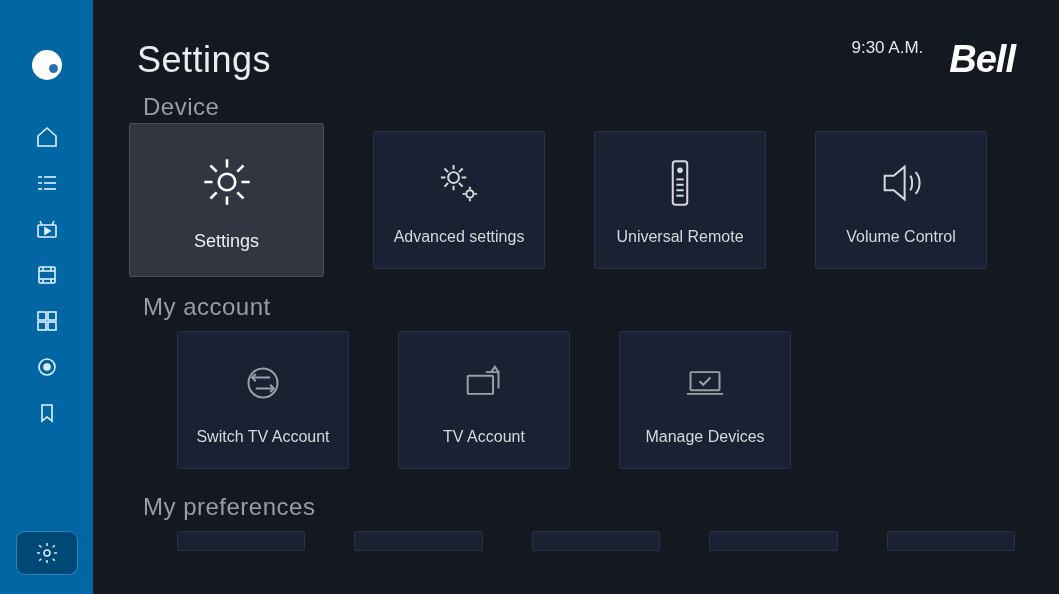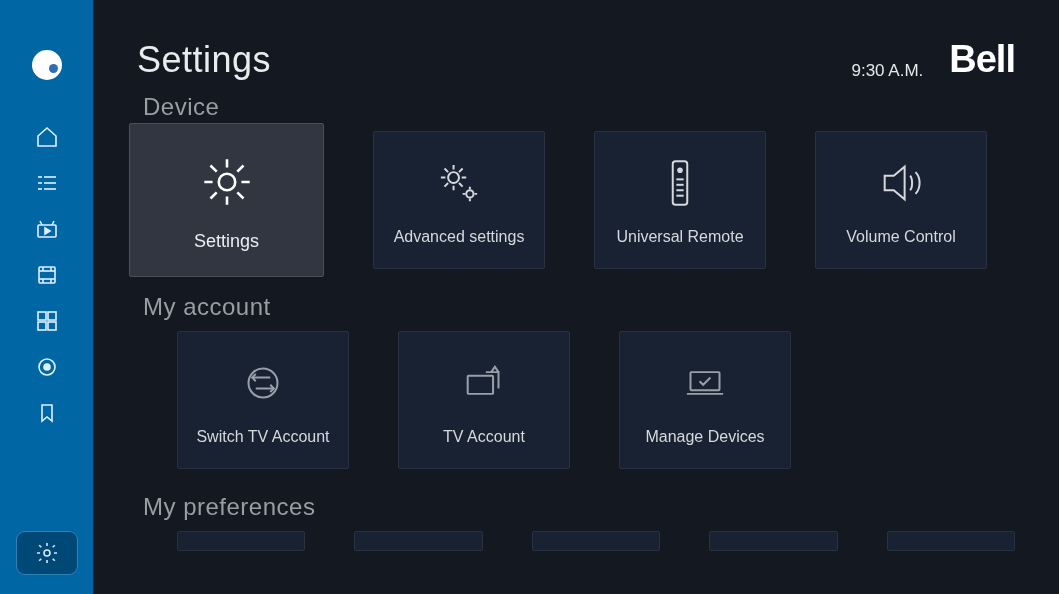--- a/index.html
+++ b/index.html
@@ -84,22 +84,23 @@
   .clock {
     font-size: 17px;
     color: #e6e7e9;
     margin-right: 8px;
   }
   .brand {
     font-size: 38px;
     font-weight: 700;
     color: #ffffff;
     letter-spacing: -1px;
-  }
-  .header-right { display: flex; align-items: flex-end; gap: 18px; }
+    font-style: italic;
+  }
+  .header-right { display: flex; align-items: flex-start; gap: 18px; }
 
   .section-title {
     font-size: 24px;
     color: #9a9da3;
     margin: 12px 0 10px 6px;
     font-weight: 500;
     letter-spacing: 0.5px;
   }
 
   .tile-row {

